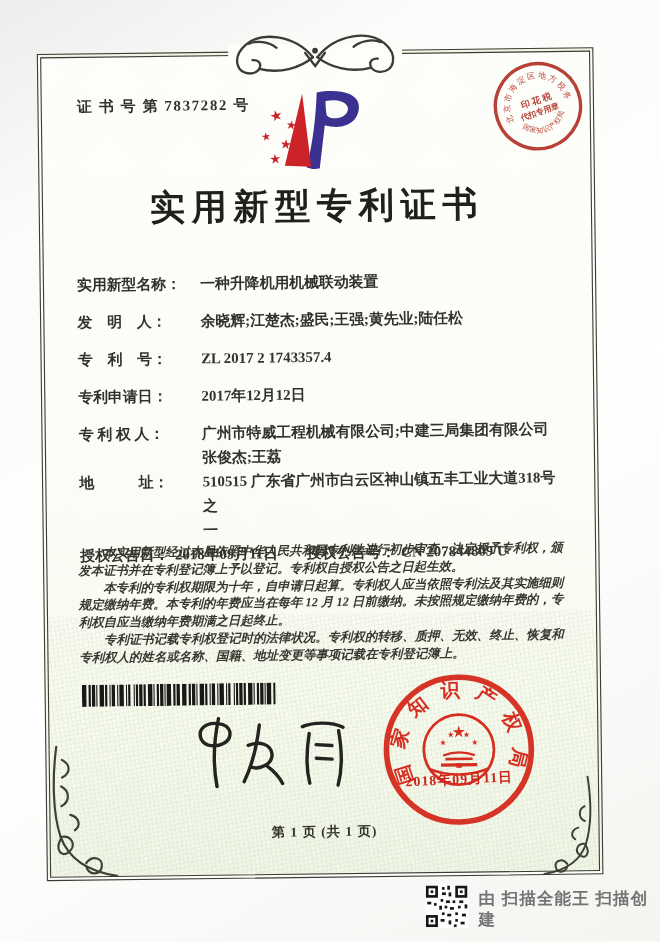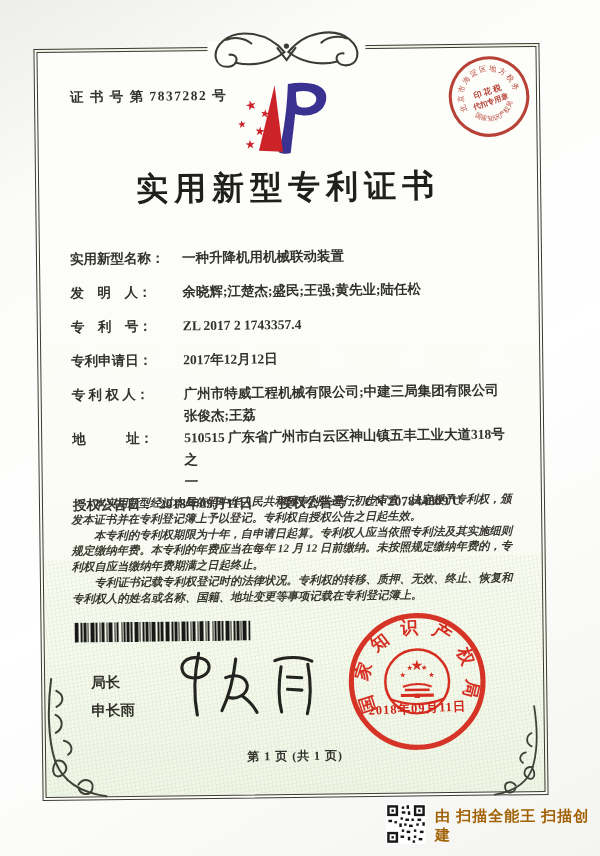--- a/index.html
+++ b/index.html
@@ -40,21 +40,21 @@
   .director{position:absolute;left:46px;top:616px;font-size:14.5px;font-weight:700;line-height:28px;
     font-family:"Liberation Sans","DejaVu Sans",sans-serif;}
   .signature{position:absolute;left:112px;top:596px;}
   .seal{position:absolute;left:300px;top:561px;width:144px;height:144px;}
   .sealdate{position:absolute;left:292px;top:652px;width:160px;text-align:center;color:#cf2318;
     font-size:12.5px;font-weight:700;letter-spacing:1px;transform:rotate(-2deg);}
   .pagefoot{position:absolute;left:0;right:0;top:698px;text-align:center;font-size:12px;font-weight:600;letter-spacing:1px;}
   .orn-bl{position:absolute;left:-2px;top:622px;}
   .orn-br{position:absolute;right:-2px;top:656px;transform:scaleX(-1);}
   .scanline{position:absolute;left:386px;top:804px;display:flex;align-items:center;gap:9px;}
-  .scantext{font-size:15px;font-weight:600;letter-spacing:1px;color:#a16207;
+  .scantext{font-size:15px;font-weight:600;letter-spacing:1px;color:#737373;
     font-family:"Liberation Sans","DejaVu Sans",sans-serif;}
   svg text{font-family:"Liberation Serif","DejaVu Serif",serif;}
 </style>
 </head>
 <body>
 
 <div class="cert">
 
   <div class="guilloche"></div>
 
@@ -159,24 +159,20 @@
     <p>本专利的专利权期限为十年，自申请日起算。专利权人应当依照专利法及其实施细则规定缴纳年费。本专利的年费应当在每年 12 月 12 日前缴纳。未按照规定缴纳年费的，专利权自应当缴纳年费期满之日起终止。</p>
     <p>专利证书记载专利权登记时的法律状况。专利权的转移、质押、无效、终止、恢复和专利权人的姓名或名称、国籍、地址变更等事项记载在专利登记簿上。</p>
   </div>
 
   <div class="barcode">
     <svg width="176" height="20" viewBox="0 0 176 20">
       <line x1="0" y1="10" x2="176" y2="10" stroke="#181816" stroke-width="20" stroke-dasharray="4 2 2 1 3 1 1 2 4 1 2 2 1 1 3 2 1 1 4 2 1 1 2 3 1 1 2 1 3 1 2 2 4 1 1 2 2 1 3 1 1 1 4 2 2 1 3 2"></line>
     </svg>
   </div>
 
-  <div class="director">
-    <div>局长</div>
-    <div>申长雨</div>
-  </div>
 
   <div class="signature">
     <svg width="170" height="72" viewBox="0 0 160 70">
       <g fill="none" stroke="#23231f" stroke-width="3" stroke-linecap="round">
         <path d="M38,6 C34,24 32,44 36,66"></path>
         <path d="M24,14 C30,8 46,9 48,18 C49,27 38,32 28,29 C21,26 20,18 24,14"></path>
         <path d="M74,12 C72,28 68,46 60,62"></path>
         <path d="M64,30 C74,26 84,29 85,38 C85,47 74,52 66,49"></path>
         <path d="M80,48 C88,54 92,60 94,64"></path>
         <path d="M112,14 C122,10 138,10 148,15"></path>

